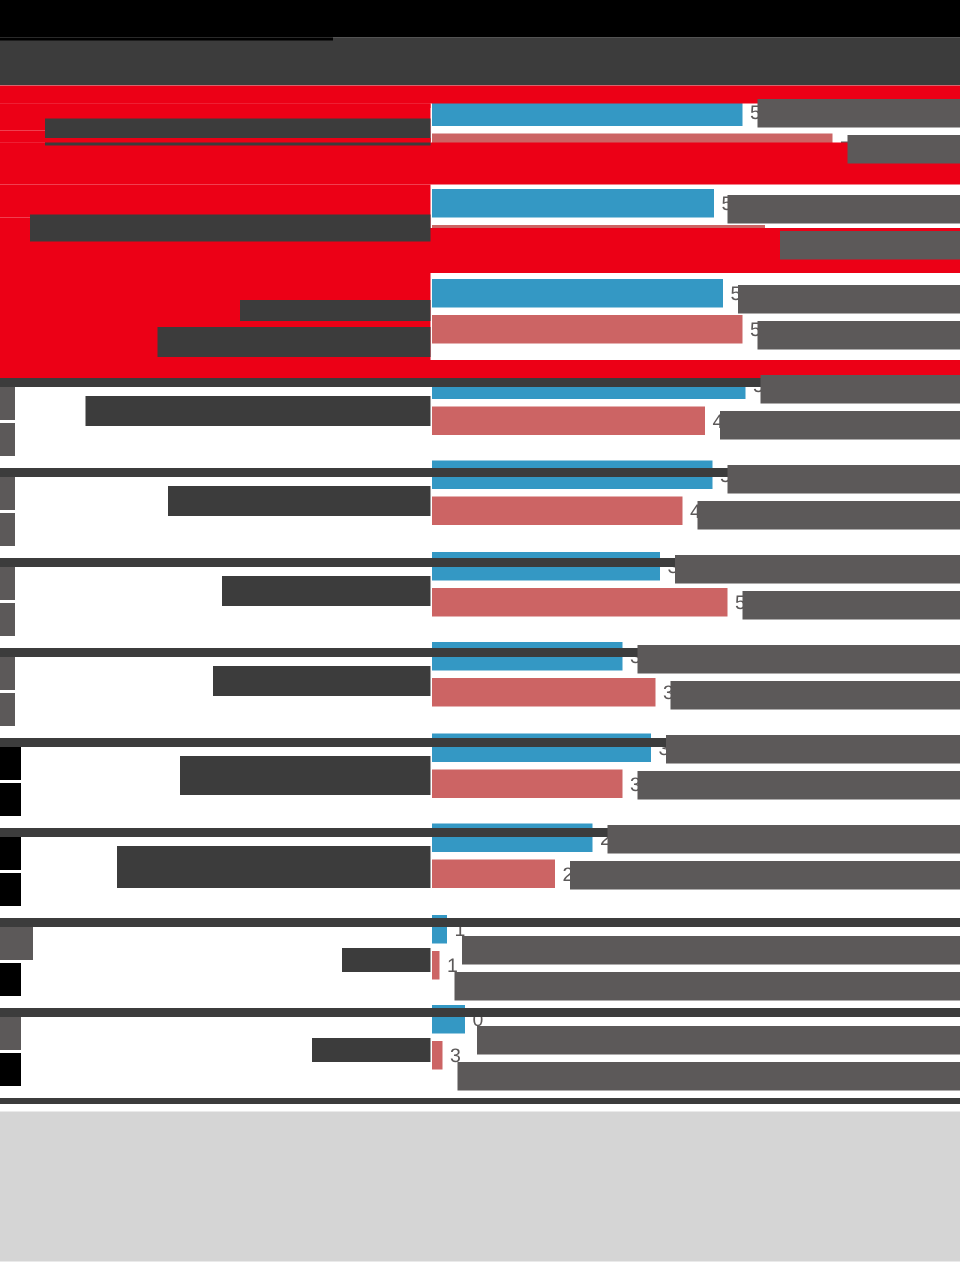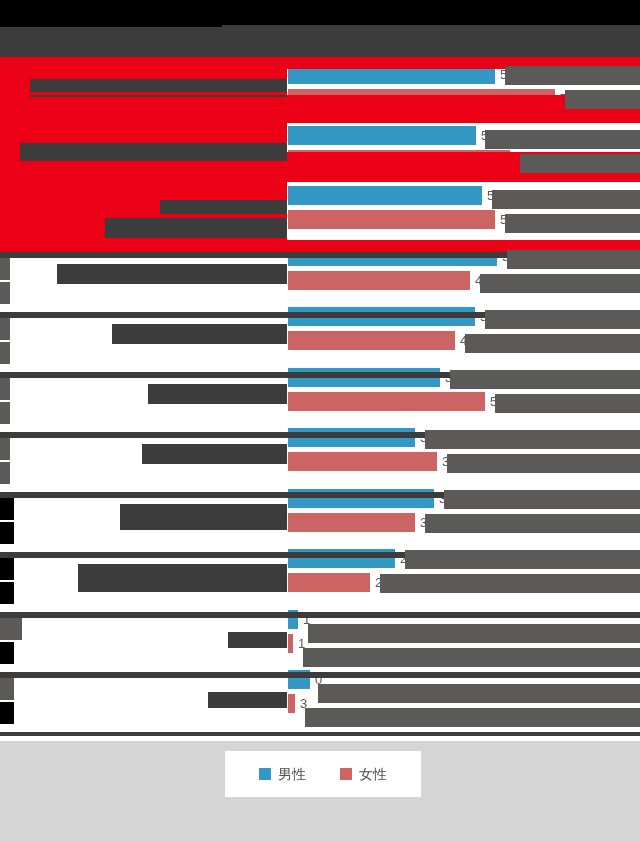--- a/index.html
+++ b/index.html
@@ -237,24 +237,14 @@
       <div class="redact r-black" style="left: 0px; top: 558px; width: 14px; height: 22px;"></div>
       <div class="redact r-black" style="left: 0px; top: 582px; width: 14px; height: 22px;"></div>
       <div class="redact r-grey" style="left: 0px; top: 618px; width: 22px; height: 22px;"></div>
       <div class="redact r-black" style="left: 0px; top: 642px; width: 14px; height: 22px;"></div>
       <div class="redact r-grey" style="left: 0px; top: 678px; width: 14px; height: 22px;"></div>
       <div class="redact r-black" style="left: 0px; top: 702px; width: 14px; height: 22px;"></div>
       <div class="redact r-red" style="left: 0px; top: 69px; width: 287px; height: 3px;"></div>
       <div class="redact r-red" style="left: 0px; top: 92px; width: 287px; height: 3px;"></div>
     </div>
 
-  <div id="legend">
-    <div class="legend-item">
-      <span class="legend-swatch male"></span>
-      <span class="legend-label">男性</span>
-    </div>
-    <div class="legend-item">
-      <span class="legend-swatch female"></span>
-      <span class="legend-label">女性</span>
-    </div>
-  </div>
 
 </div>
 
 </body></html>

